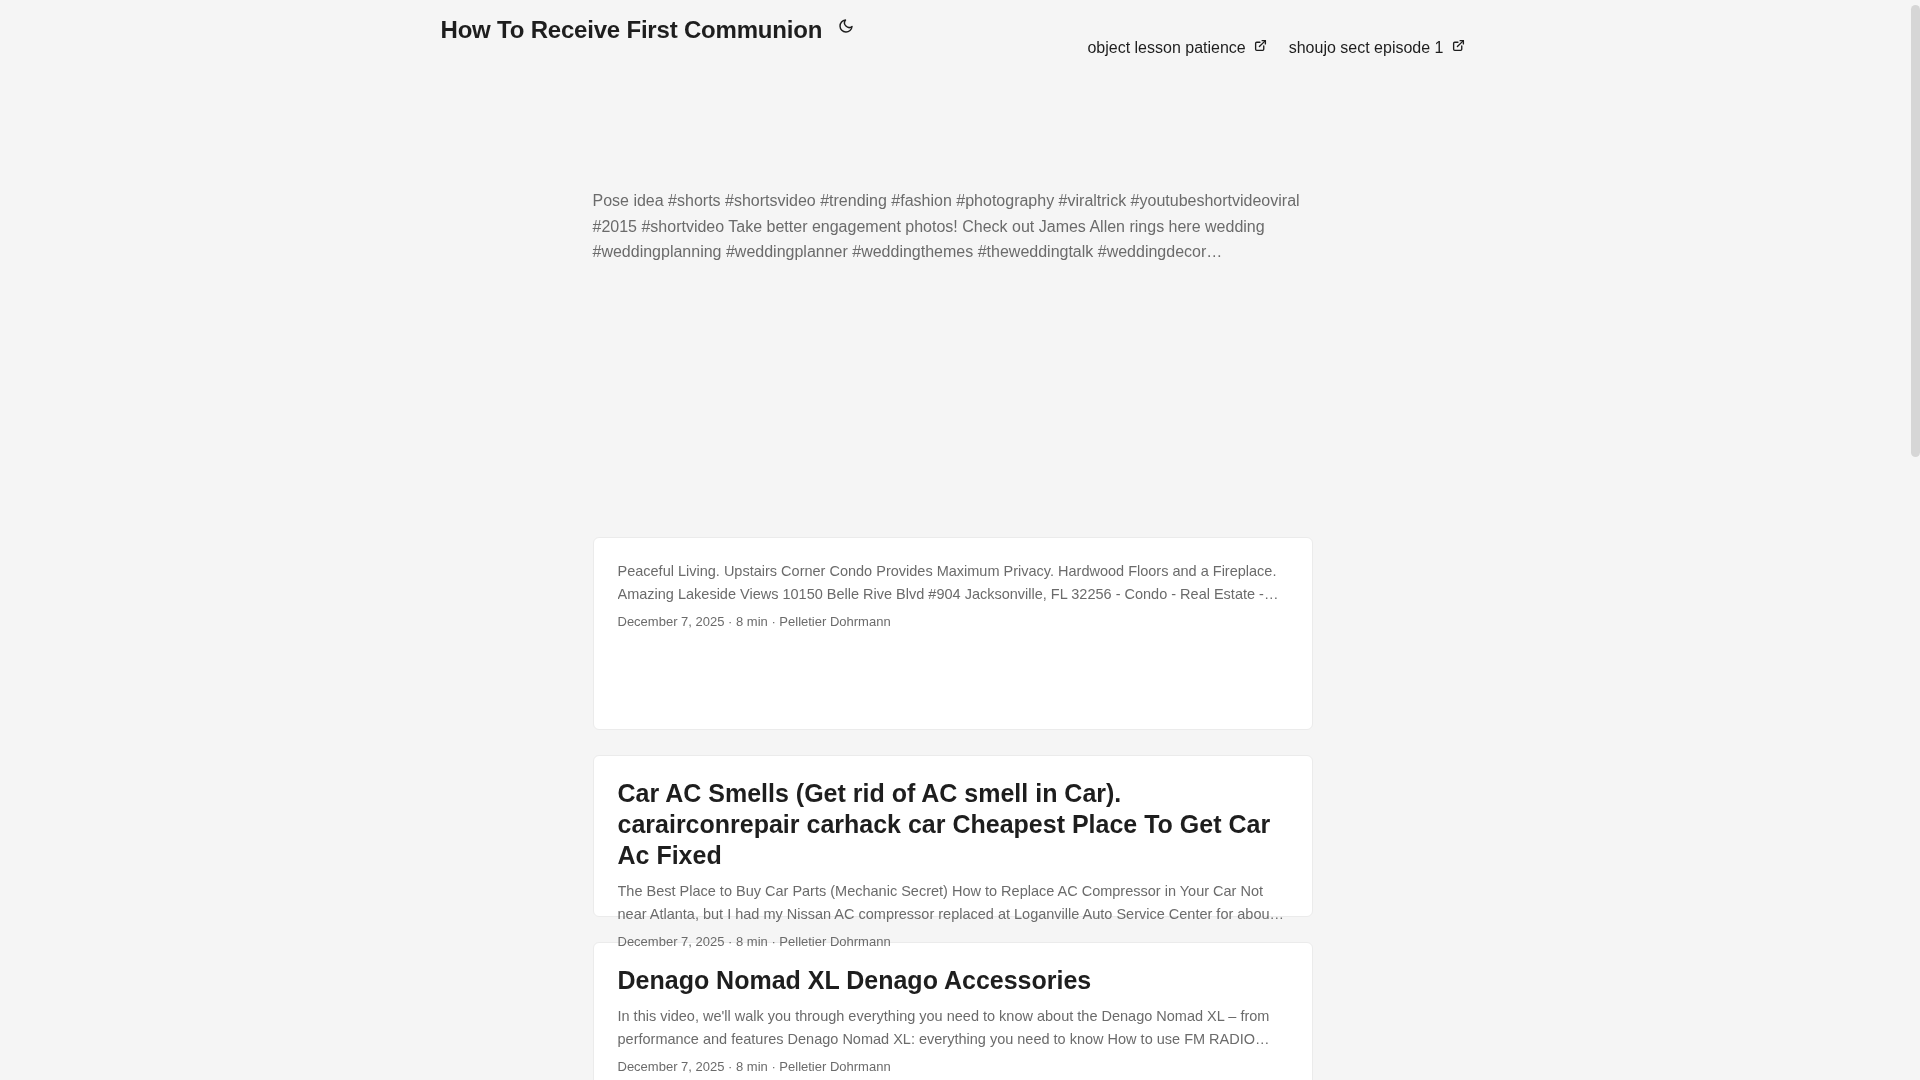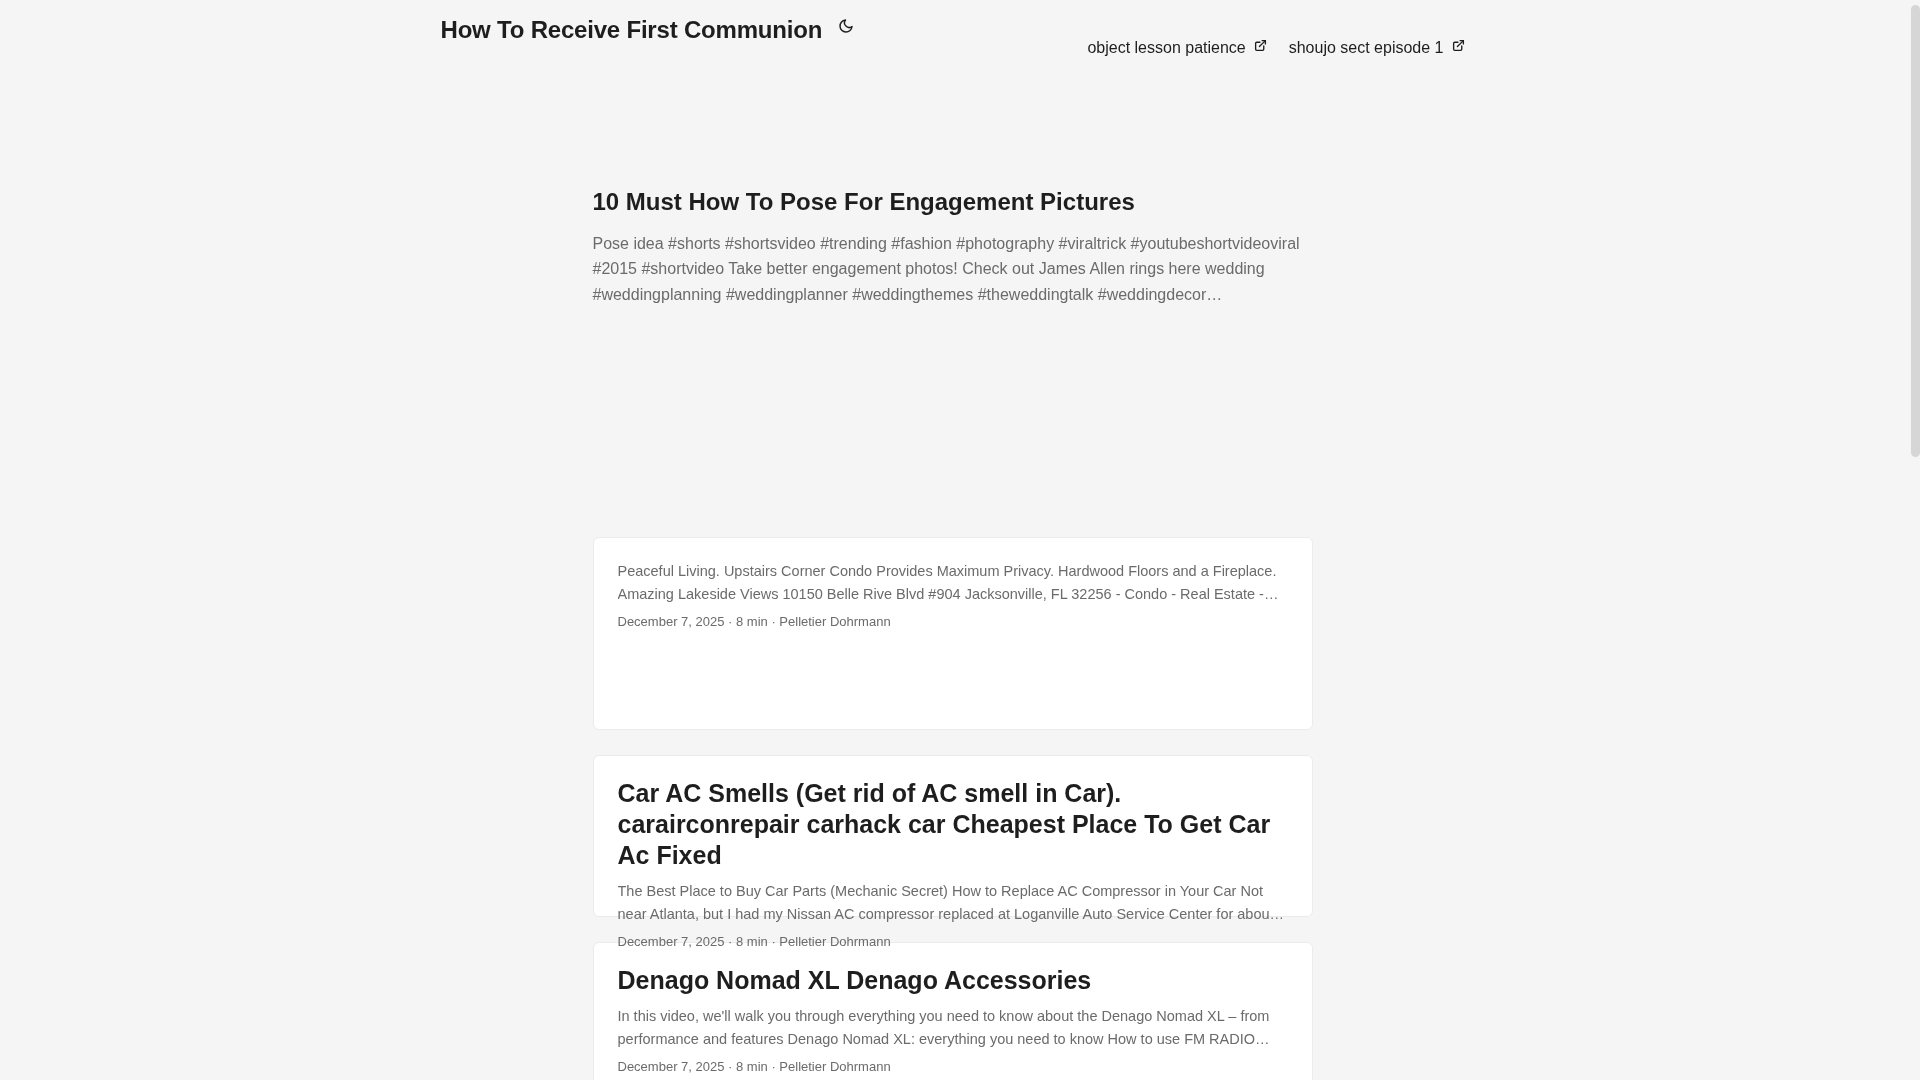--- a/index.html
+++ b/index.html
@@ -142,21 +142,20 @@
             <polyline points="15 3 21 3 21 9"></polyline>
             <line x1="10" y1="14" x2="21" y2="3"></line>
           </svg>
         </a>
       </li>
     </ul>
   </header>
 
   <main>
     <article class="featured">
-      <h1>10 Must How To Pose For Engagement Pictures</h1>
       <p class="excerpt">Pose idea #shorts #shortsvideo #trending #fashion #photography #viraltrick #youtubeshortvideoviral #2015 #shortvideo Take better engagement photos! Check out James Allen rings here wedding #weddingplanning #weddingplanner #weddingthemes #theweddingtalk #weddingdecor…</p>
     </article>
 
     <article class="card">
       <p class="excerpt">Peaceful Living. Upstairs Corner Condo Provides Maximum Privacy. Hardwood Floors and a Fireplace. Amazing Lakeside Views 10150 Belle Rive Blvd #904 Jacksonville, FL 32256 - Condo - Real Estate - For Re…</p>
       <div class="meta">December 7, 2025 · 8 min · Pelletier Dohrmann</div>
     </article>
 
     <article class="card">
       <h2>Car AC Smells (Get rid of AC smell in Car). carairconrepair carhack car Cheapest Place To Get Car Ac Fixed</h2>

